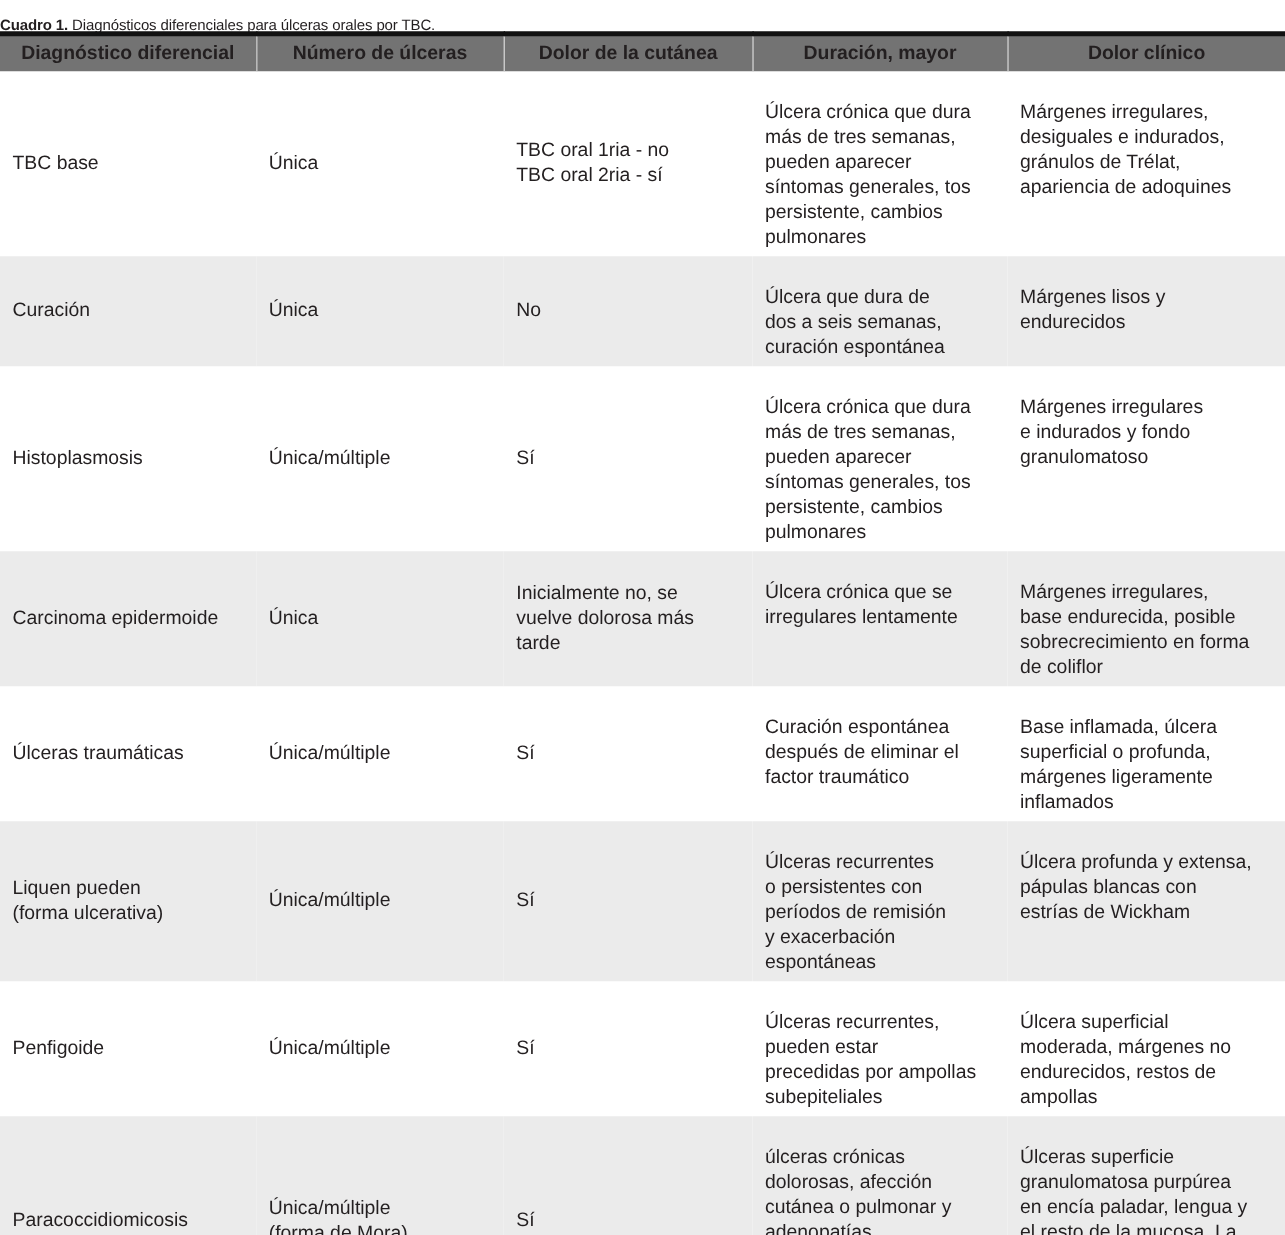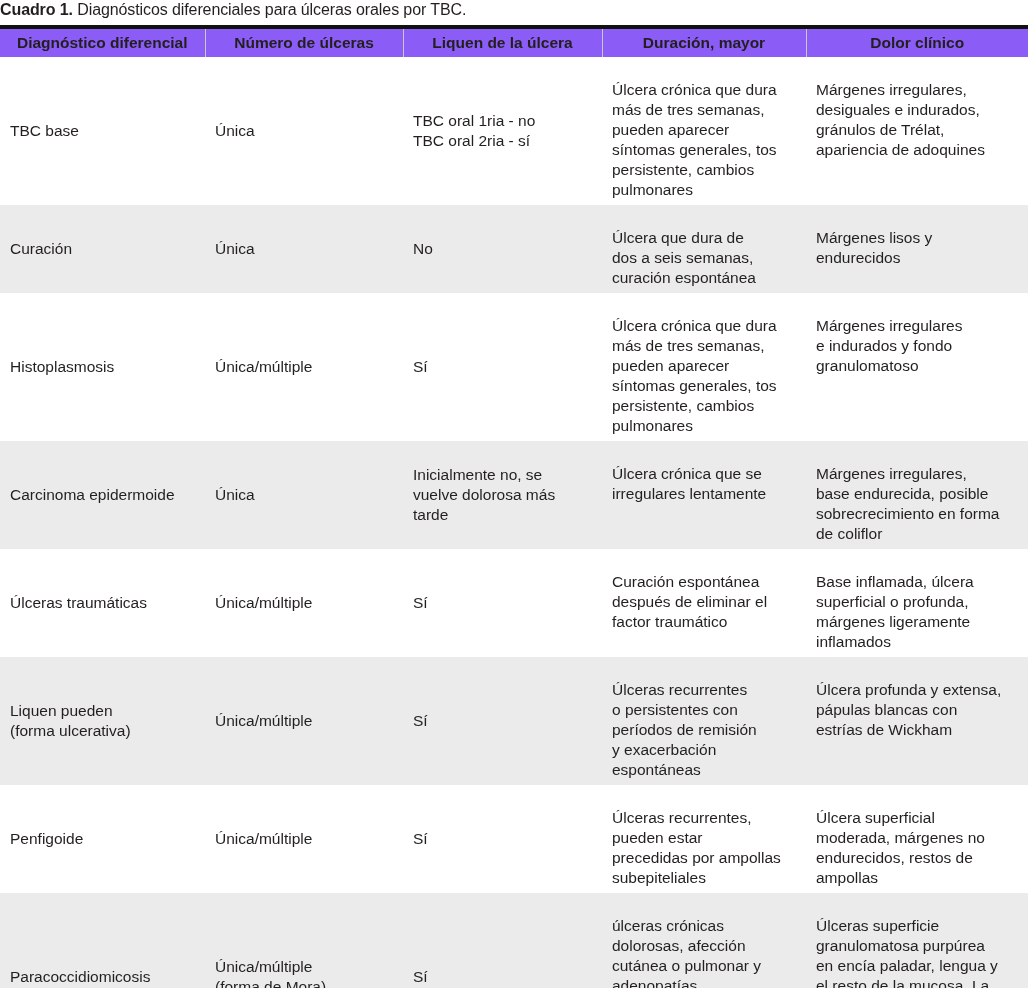--- a/index.html
+++ b/index.html
@@ -1,21 +1,21 @@
 <!DOCTYPE html>
 <html><head>
 <meta charset="utf-8">
 <style>
   html, body { margin:0; padding:0; background:#ffffff; }
   body { width:1028px; height:988px; overflow:hidden; font-family:"Liberation Sans", sans-serif; color:#231f20; }
-  .caption { position:absolute; left:0; top:0; height:20px; font-size:16px; line-height:20px; white-space:nowrap; letter-spacing:-0.1px; }
+  .caption { position:absolute; left:0; top:10px; height:20px; font-size:12px; line-height:20px; white-space:nowrap; letter-spacing:-0.1px; }
   .caption b { font-weight:bold; }
   table { position:absolute; left:0; top:25px; width:1028px; border-collapse:collapse; table-layout:fixed; font-size:15.5px; line-height:20px; }
   thead tr { border-top:4px solid #111; }
-  th { background:#8b5cf6; font-weight:bold; height:28px; padding:0; text-align:center; border-left:1px solid #c8c8c8; }
+  th { background:#737373; font-weight:bold; height:28px; padding:0; text-align:center; border-left:1px solid #c8c8c8; }
   th:first-child { border-left:none; }
   td { padding:0 6px 0 10px; vertical-align:middle; white-space:pre-line; }
   td.c4, td.c5 { vertical-align:top; padding-top:23px; padding-bottom:5px; }
   tbody tr:nth-child(even) td { background:#ebebeb; }
   tbody tr:last-child { border-bottom:4px solid #111; }
   col.c1 { width:205px; } col.c2 { width:198px; } col.c3 { width:199px; } col.c4 { width:204px; } col.c5 { width:222px; }
 </style>
 </head>
 <body>
 
@@ -28,21 +28,21 @@
       <col class="c1">
       <col class="c2">
       <col class="c3">
       <col class="c4">
       <col class="c5">
     </colgroup>
   <thead>
     <tr>
       <th>Diagnóstico diferencial</th>
       <th>Número de úlceras</th>
-      <th>Liquen de la úlcera</th>
+      <th>Dolor de la cutánea</th>
       <th>Duración, mayor</th>
       <th>Dolor clínico</th>
     </tr>
   </thead>
   <tbody id="tbody">
       <tr>
         <td class="c1">TBC base</td>
         <td class="c2">Única</td>
         <td class="c3">TBC oral 1ria - no
 TBC oral 2ria - sí</td>

